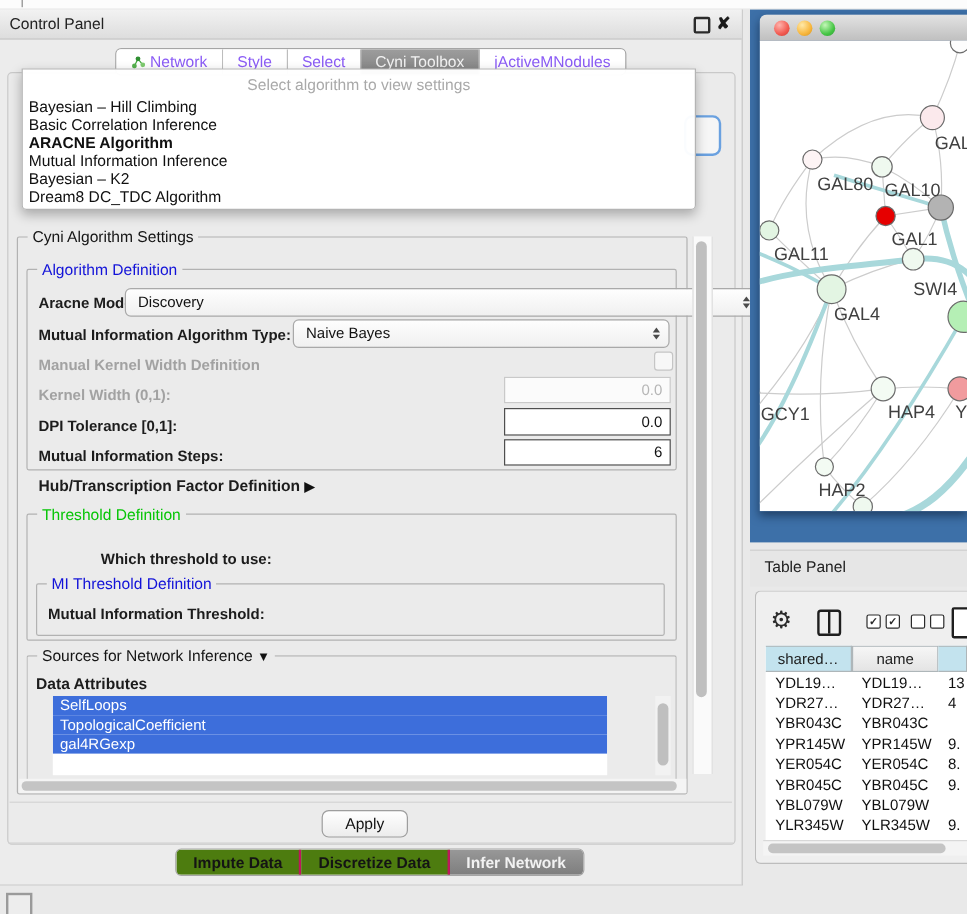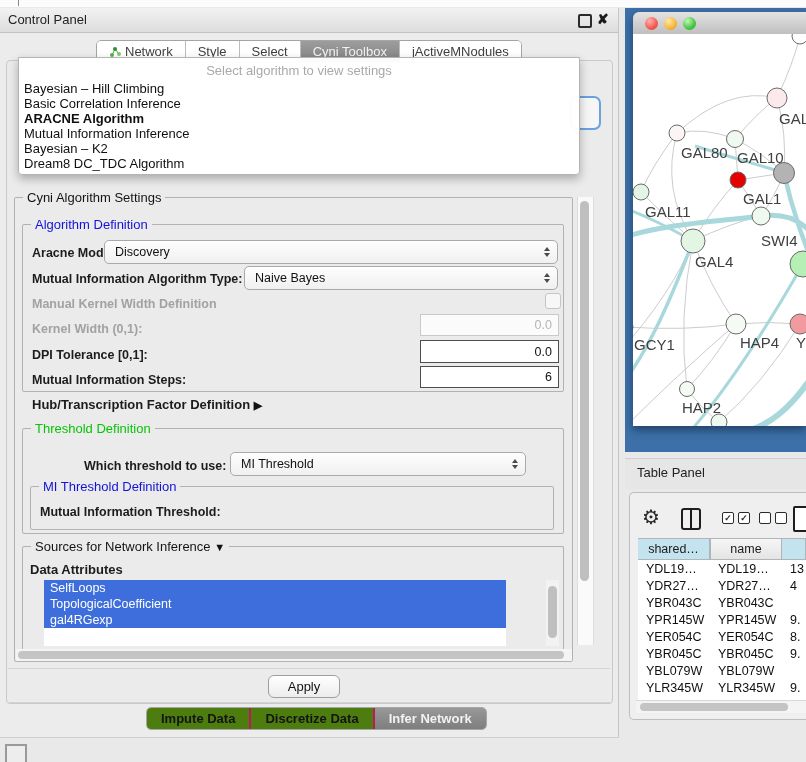--- a/index.html
+++ b/index.html
@@ -11,21 +11,21 @@
   .caret{left:18px;top:0;width:1px;height:6px;background:#8a8a8a;}
   .cp{left:0;top:8px;width:618px;height:729px;background:#ececec;border-right:1px solid #c6c6c6;border-bottom:1px solid #cfcfcf;}
   .cp-titlebar{left:0;top:8px;width:618px;height:24px;background:linear-gradient(#f2f2f2,#dddddd);border-bottom:1px solid #c2c2c2;}
   .cp-title{left:8px;top:12px;font-size:13px;color:#222;}
   .float-ico{left:578px;top:14px;width:10px;height:10px;border:2px solid #2b2b2b;border-radius:2px;background:transparent;}
   .close-ico{left:597px;top:11px;font-size:14px;font-weight:bold;color:#1a1a1a;}
   
   .content{left:6px;top:60px;width:605px;height:642px;border:1px solid #c9c9c9;border-radius:4px;background:#ebebeb;}
   
   .tabbar{left:96px;top:40px;height:21px;display:flex;border:1px solid #a5a5a5;border-radius:5px;overflow:hidden;background:#fff;z-index:5;}
-  .tab{display:flex;align-items:center;gap:4px;padding:0 12px;font-size:13px;color:#404040;background:#fff;border-right:1px solid #bdbdbd;}
+  .tab{display:flex;align-items:center;gap:4px;padding:0 12px;font-size:13px;color:#8b5cf6;background:#fff;border-right:1px solid #bdbdbd;}
   .tab:last-child{border-right:none;}
   .tab.active{background:linear-gradient(#9d9d9d,#828282);color:#f3f3f3;}
   
   .popup{left:18px;top:57px;width:560px;height:116px;background:rgba(255,255,255,0.97);
     border:1px solid #b4b4b4;border-radius:0 0 4px 4px;box-shadow:0 4px 10px rgba(0,0,0,0.28);z-index:9;}
   .popup .ph{position:absolute;left:0;top:5px;width:100%;text-align:center;color:#a9a9a9;font-size:13px;}
   .pitem{position:absolute;left:5px;font-size:13px;color:#101010;white-space:nowrap;}
   .pitem.sel{font-weight:bold;}
   .combo-ghost{left:570px;top:96px;width:27px;height:30px;border:2px solid #6aa1e0;border-radius:7px;background:#f6f6f6;z-index:8;}
   
@@ -146,21 +146,21 @@
   </div>
 
   <div class="group" style="left:14px;top:197px;width:557px;height:463px;">
     <span class="gtitle">Cyni Algorithm Settings</span>
   </div>
 
   <div class="group" style="left:22px;top:224px;width:540px;height:166px;">
     <span class="gtitle blue">Algorithm Definition</span>
   </div>
   <div class="lbl" style="left:32px;top:246px;">Aracne Mode:</div>
-  <div class="combo" style="left:104px;top:240px;width:454px;height:24px;">
+  <div class="combo" style="left:104px;top:240px;width:529px;height:24px;">
     <span>Discovery</span>
     <span class="stepper">
         <span class="tri-up"></span>
         <span class="tri-dn"></span>
       </span>
   </div>
   <div class="lbl" style="left:32px;top:272px;">Mutual Information Algorithm Type:</div>
   <div class="combo" style="left:244px;top:266px;width:314px;height:24px;">
     <span>Naive Bayes</span>
     <span class="stepper">
@@ -185,27 +185,20 @@
 
   <div class="lbl" style="left:32px;top:397px;font-size:13px;font-weight:600;">
     <span>Hub/Transcription Factor Definition</span>
     <span class="disc"> ▶</span>
   </div>
 
   <div class="group" style="left:22px;top:428px;width:540px;height:104px;">
     <span class="gtitle green">Threshold Definition</span>
   </div>
   <div class="lbl" style="left:84px;top:459px;">Which threshold to use:</div>
-  <div class="combo" style="left:230px;top:452px;width:296px;height:24px;">
-    <span>MI Threshold</span>
-    <span class="stepper">
-        <span class="tri-up"></span>
-        <span class="tri-dn"></span>
-      </span>
-  </div>
   <div class="group" style="left:30px;top:486px;width:522px;height:42px;">
     <span class="gtitle blue">MI Threshold Definition</span>
   </div>
   <div class="lbl" style="left:40px;top:505px;">Mutual Information Threshold:</div>
 
   <div class="group" style="left:22px;top:546px;width:540px;height:112px;border-bottom:none;">
     <span class="gtitle">
       <span>Sources for Network Inference</span>
       <span class="disc"> ▼</span>
     </span>

